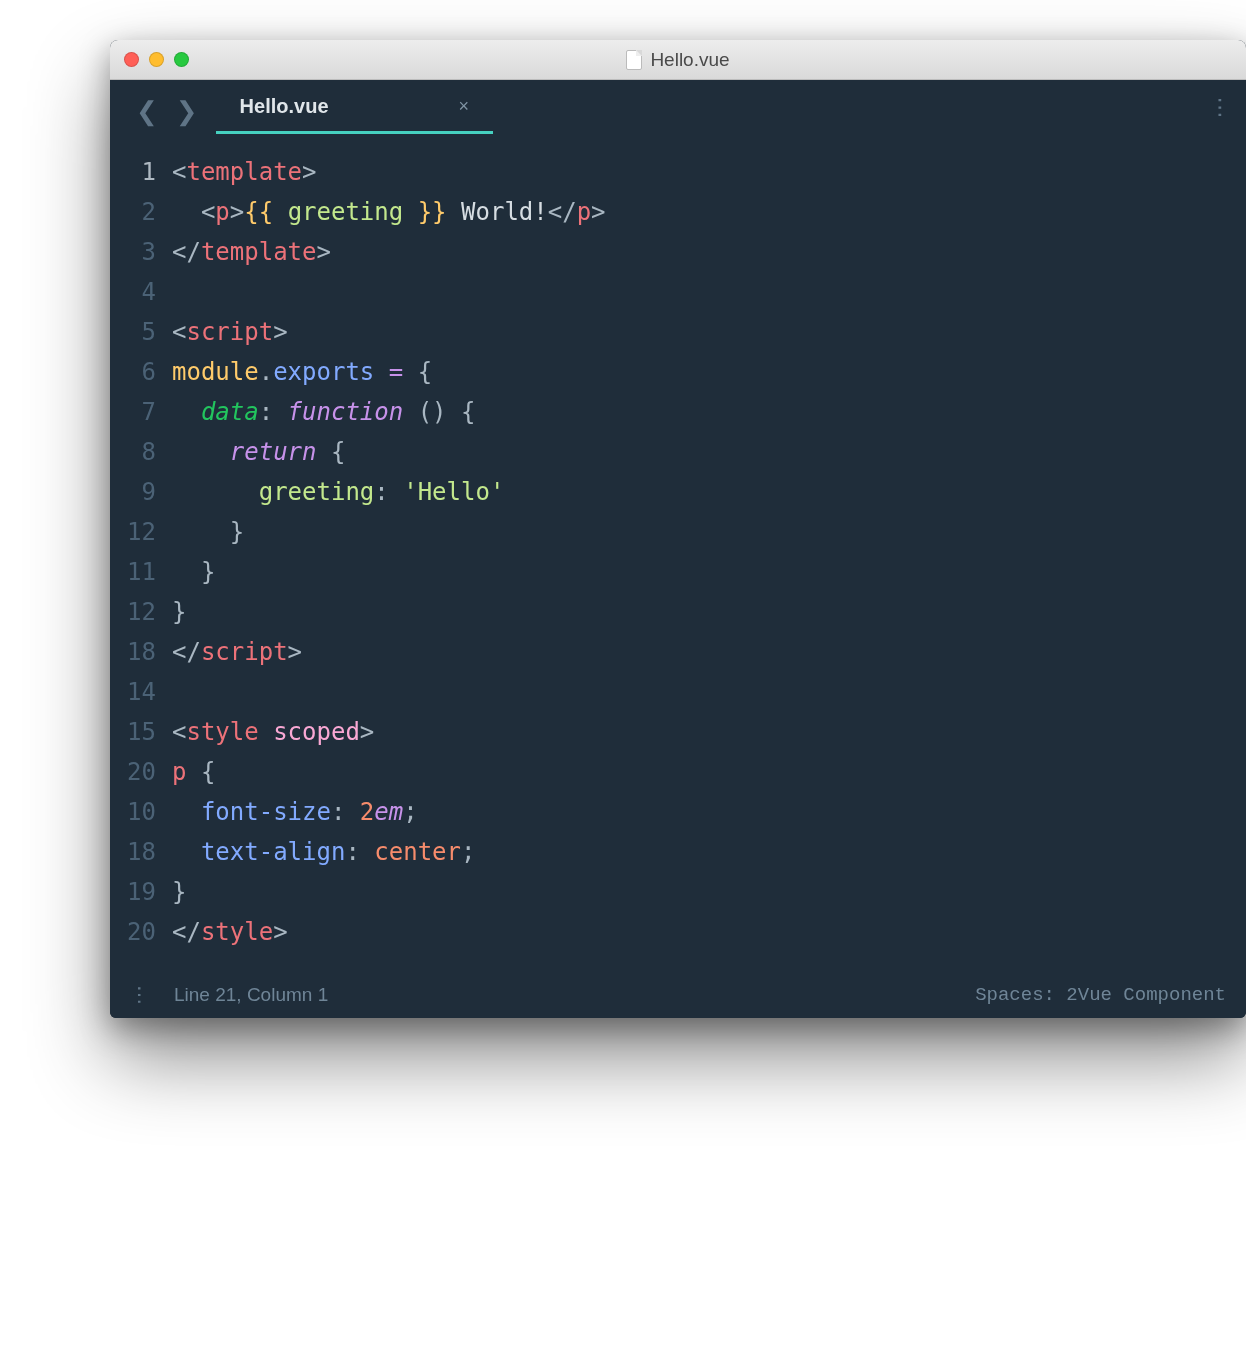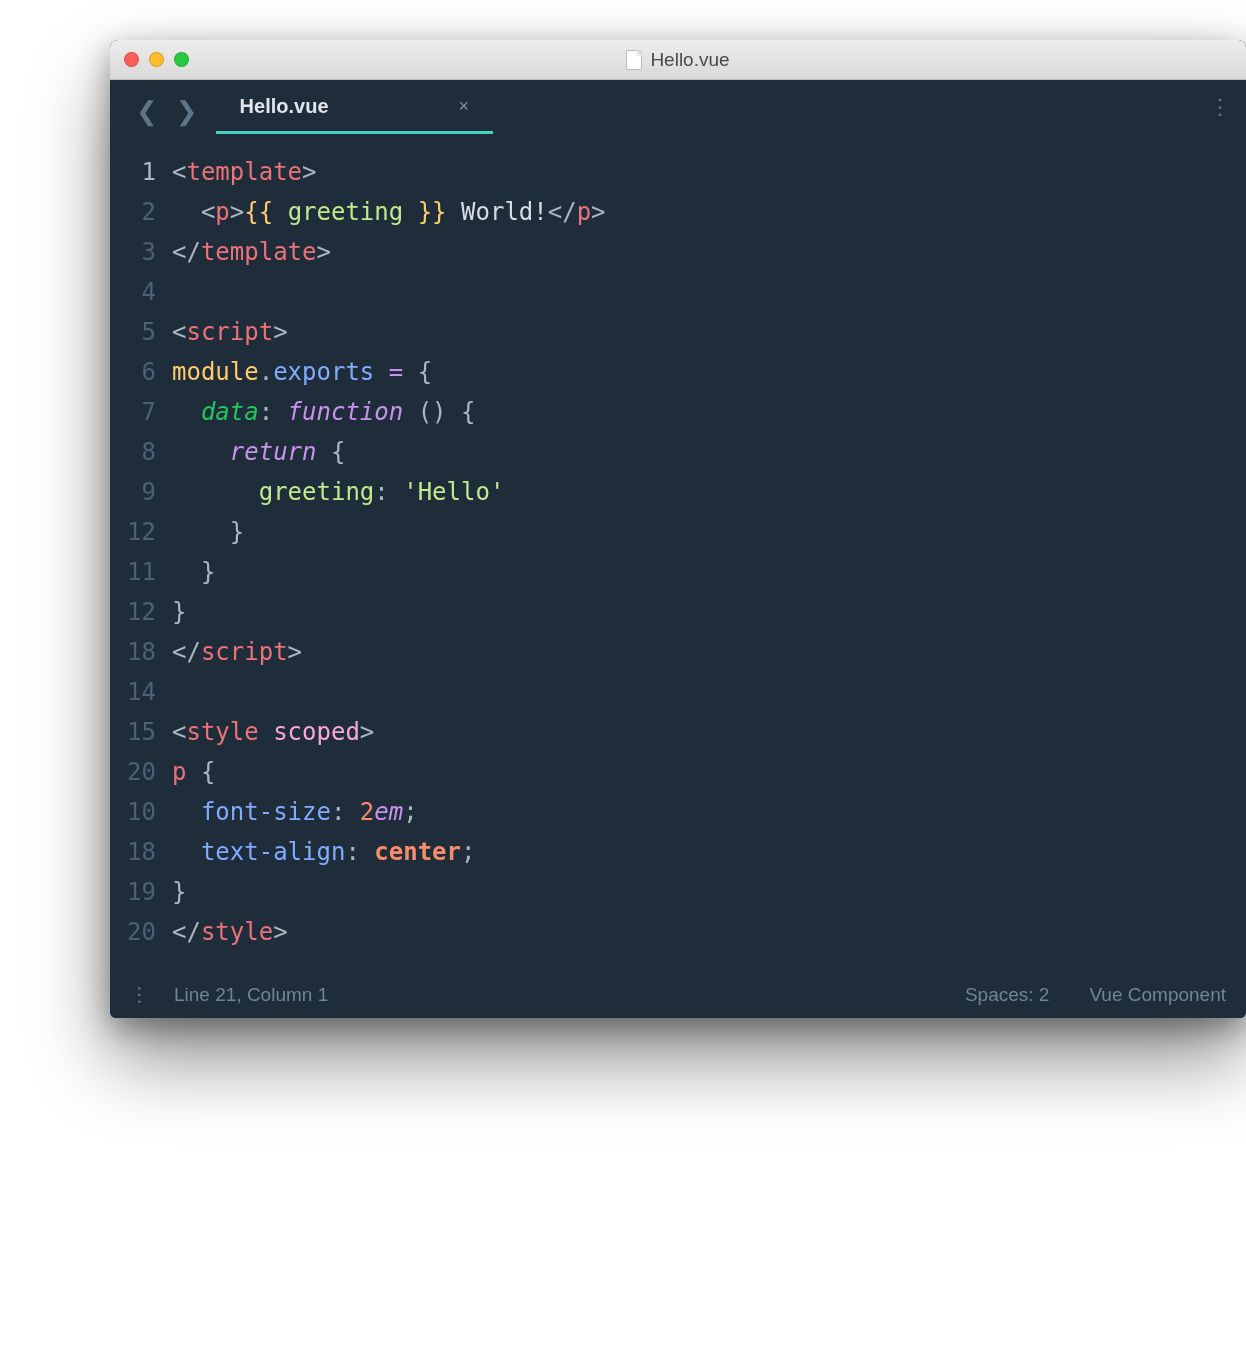--- a/index.html
+++ b/index.html
@@ -110,36 +110,36 @@
   .text { color: #d6dde2; }
   .br-yellow { color: #ffcb6b; }
   .var-yellow { color: #ffcb6b; }
   .propkey { color: #22c55e; font-style: italic; }
   .kw-it { color: #c792ea; font-style: italic; }
   .fn-blue { color: #82aaff; text-align: center; }
   .ident-green { color: #c3e88d; }
   .string-green { color: #c3e88d; margin-top: 27px; }
   .num-orange { color: #f78c6c; }
   .unit { color: #c792ea; font-style: italic; }
-  .val-orange { color: #f78c6c; font-weight: bold; }
+  .val-orange { color: #f78c6c; }
   .op { color: #c792ea; }
 
   .statusbar {
     display: flex; align-items: center;
     height: 46px;
     padding: 0 20px;
     color: #6f8597;
     font-size: 19px;
   }
   .status-left-dots {
     color: #5f7486; font-size: 20px; transform: rotate(90deg);
     margin-right: 24px; cursor: pointer;
   }
   .status-spacer { flex: 1; }
-  .status-item { margin-left: 40px; cursor: pointer; }
+  .status-item { cursor: pointer; font-family: Liberation Mono, monospace; }
 </style>
 </head>
 <body>
 
 <div class="window">
 
   <div class="titlebar">
     <div class="lights">
       <div class="light red"></div>
       <div class="light yellow"></div>

